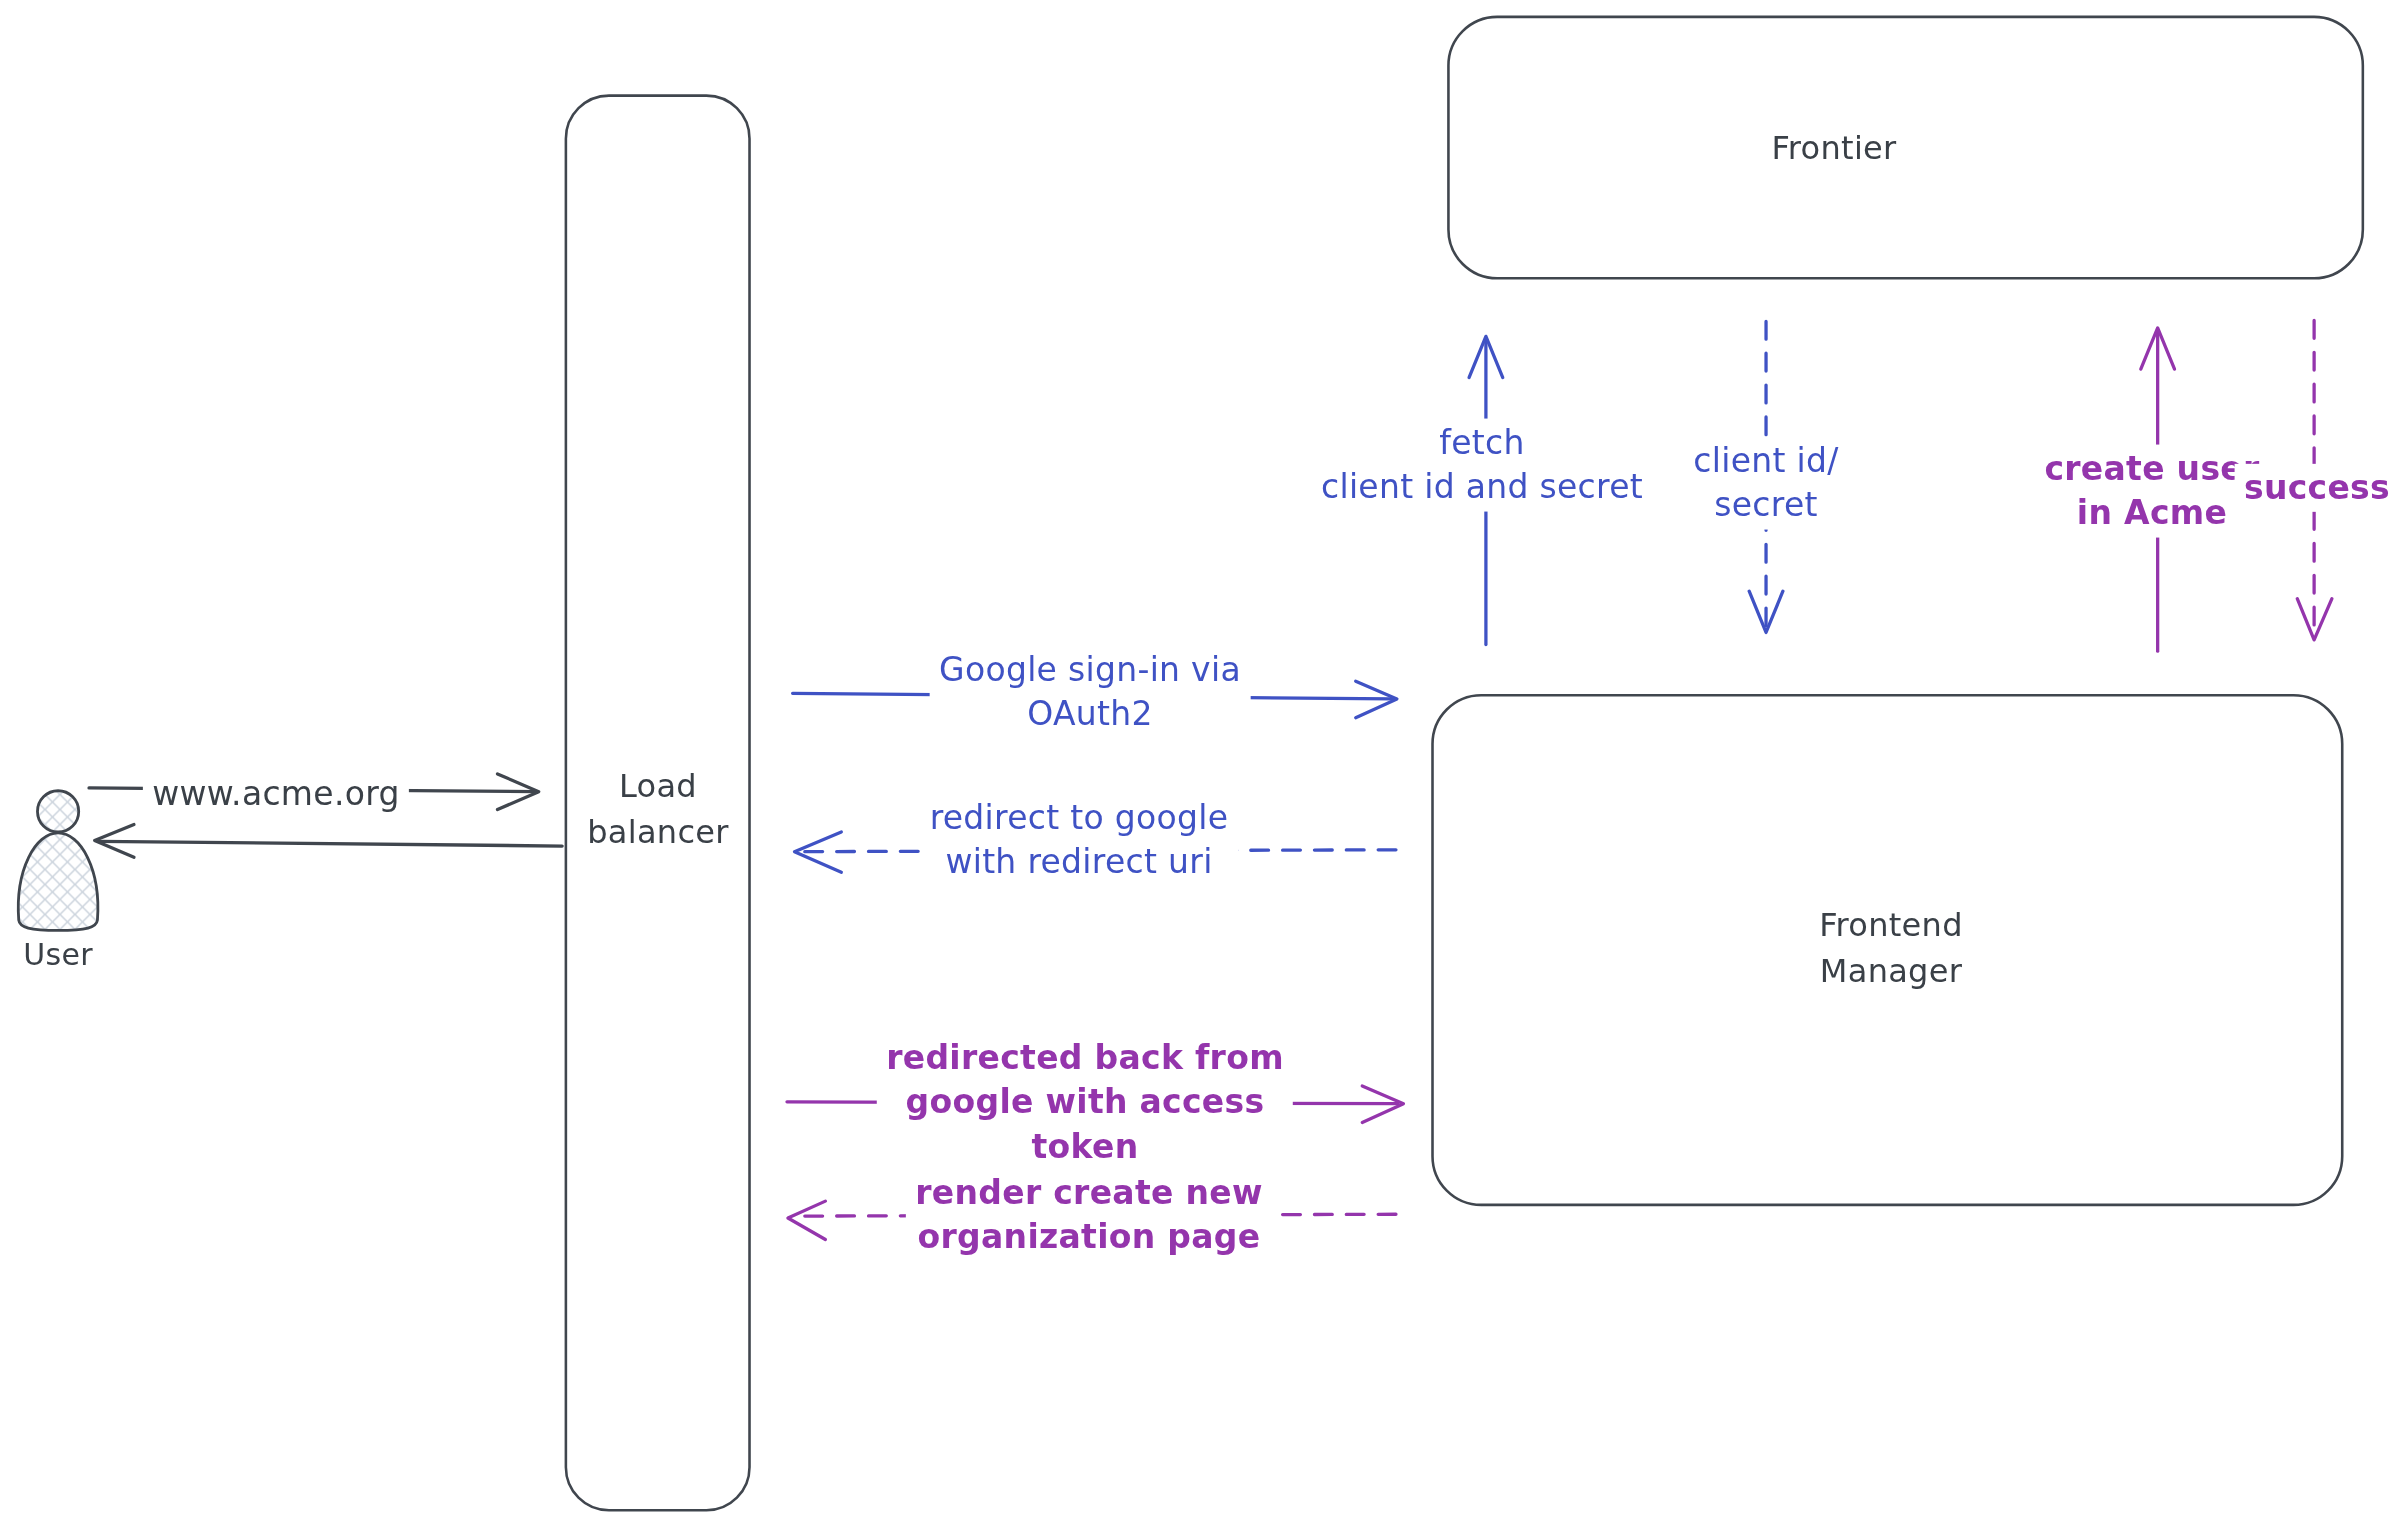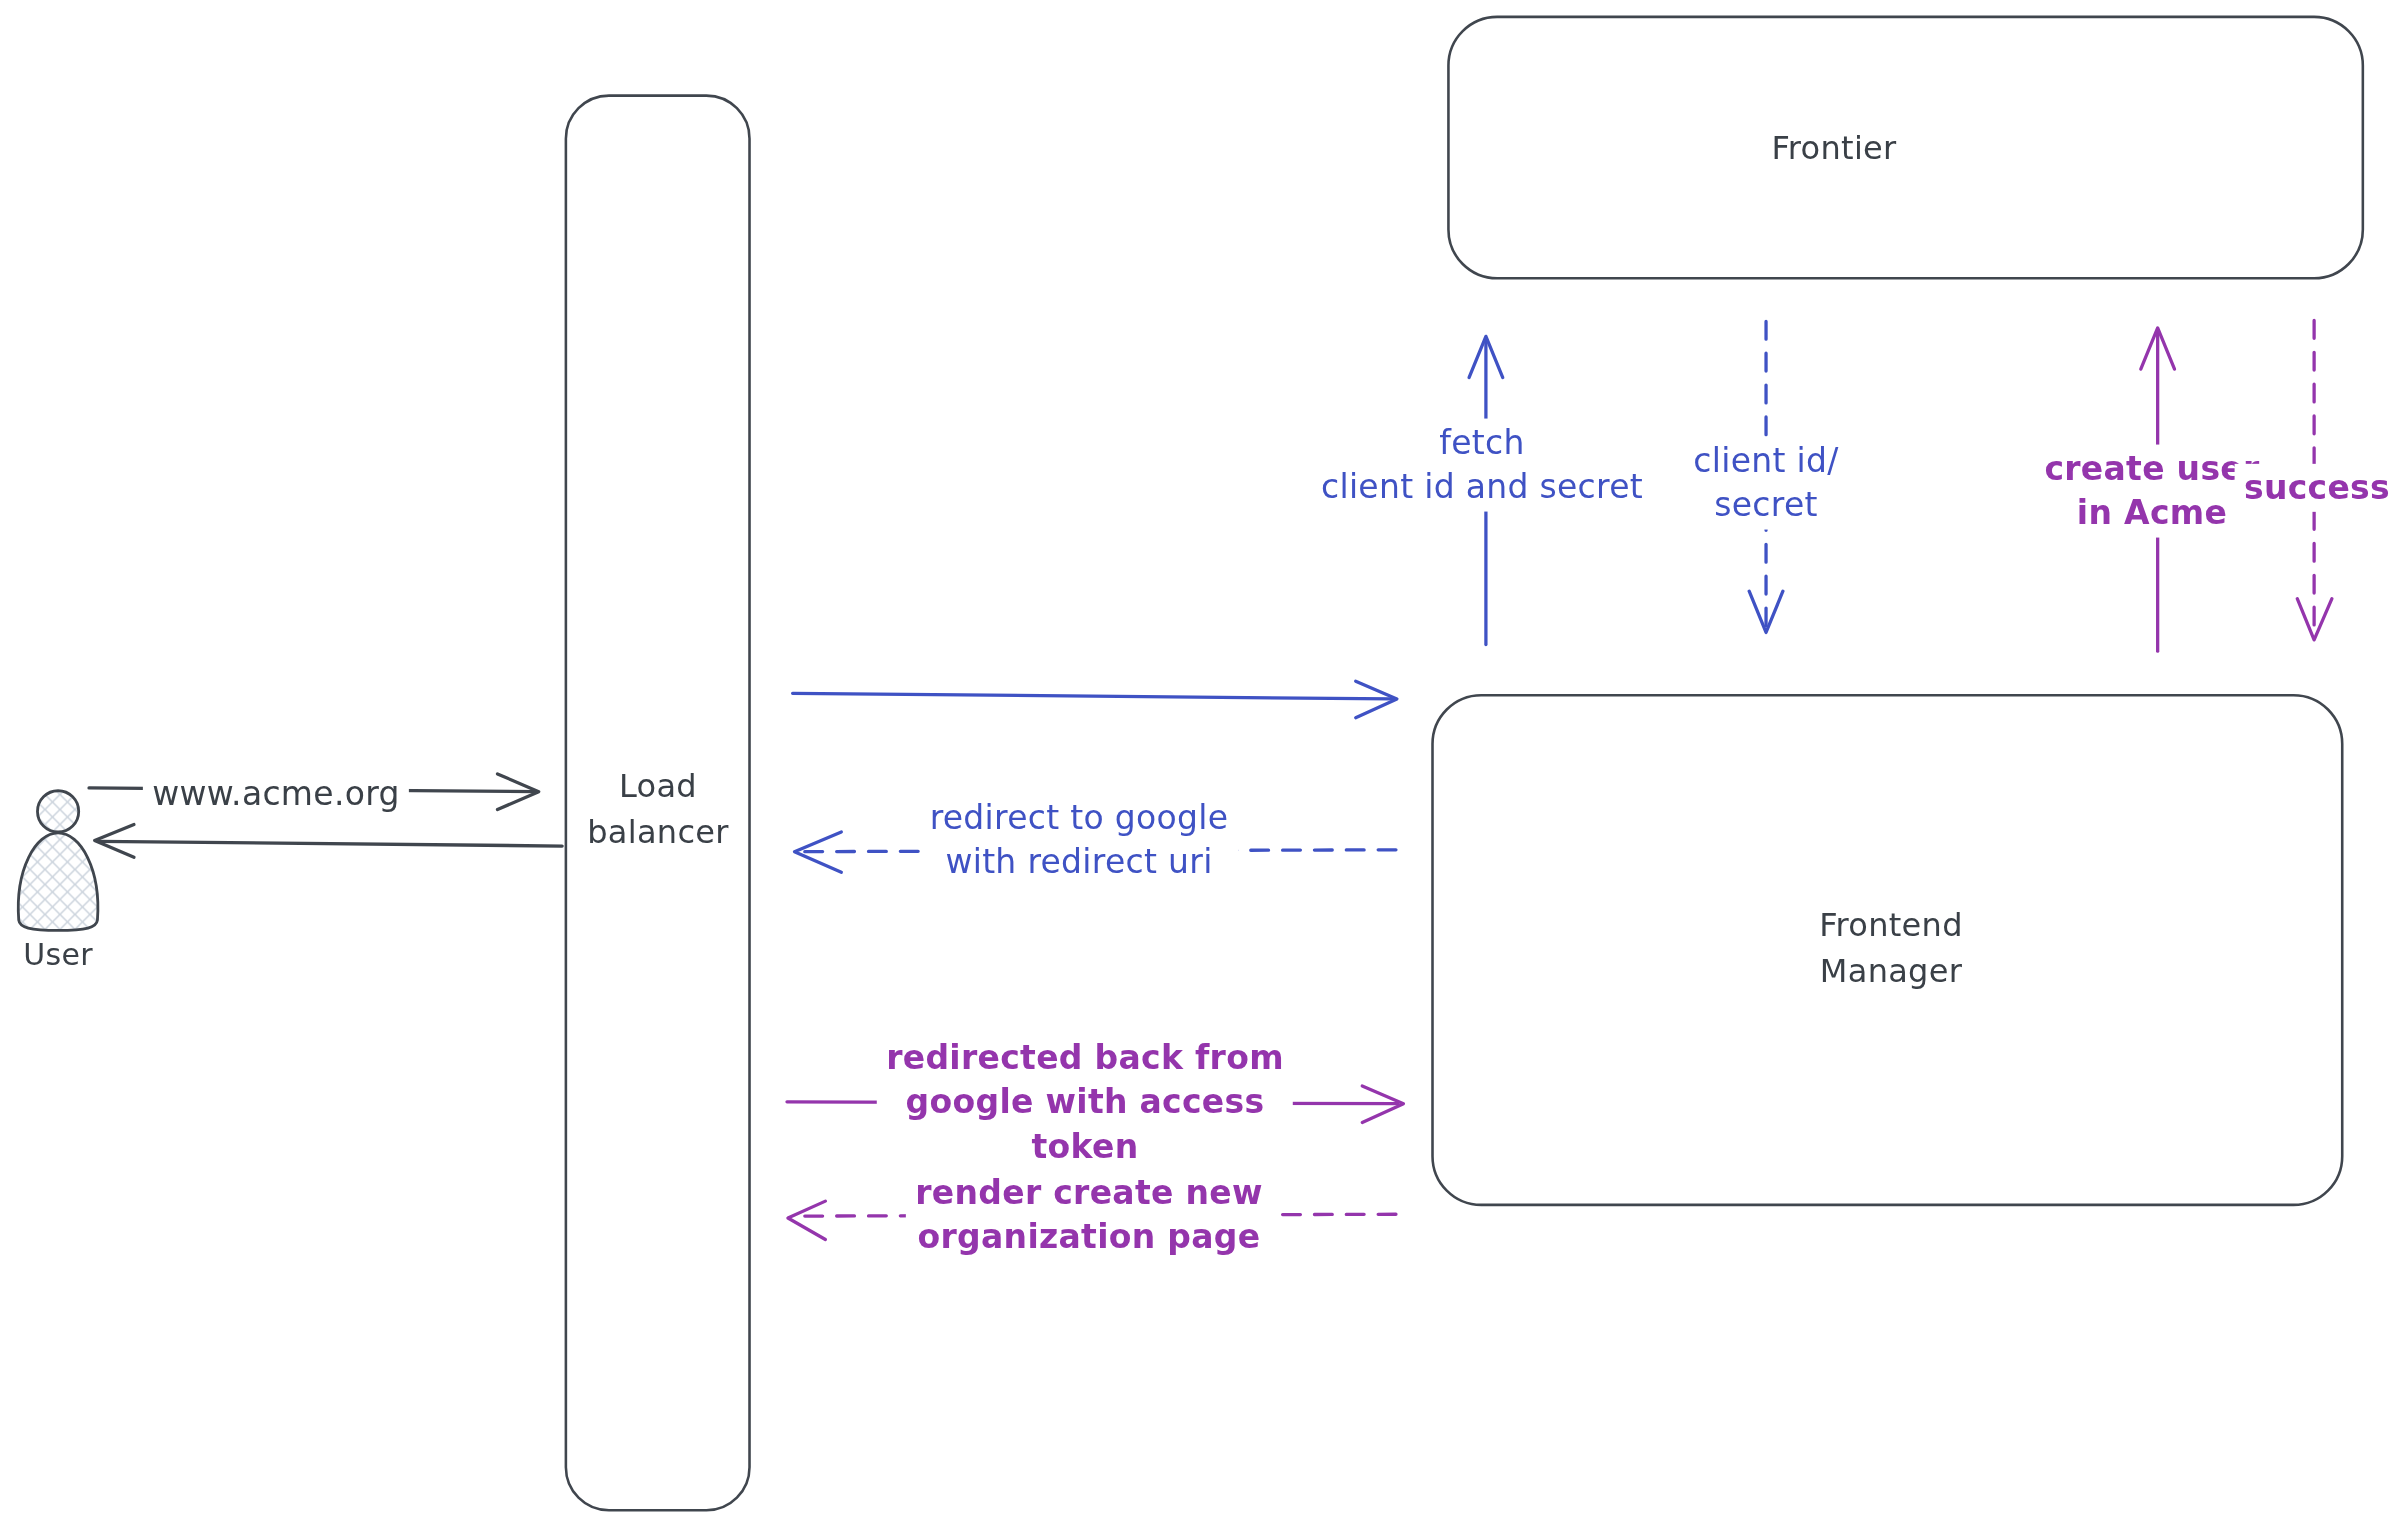--- a/index.html
+++ b/index.html
@@ -108,20 +108,22 @@
   </svg>
 
   <div class="lbl ink" style="left:58px;top:955px;font-size:30px;">User</div>
   <div class="lbl ink box-lbl" style="left:658px;top:809px;">Load
 balancer</div>
   <div class="lbl ink box-lbl" style="left:1834px;top:148px;">Frontier</div>
   <div class="lbl ink box-lbl" style="left:1891px;top:948px;">Frontend
 Manager</div>
 
   <div class="lbl ink bg" style="left:276px;top:794px;">www.acme.org</div>
+  <div class="lbl blue bg" style="left:1090px;top:692px;">Google sign-in via
+OAuth2</div>
   <div class="lbl blue bg" style="left:1079px;top:840px;">redirect to google
 with redirect uri</div>
   <div class="lbl blue bg" style="left:1482px;top:465px;">fetch
 client id and secret</div>
   <div class="lbl blue bg" style="left:1766px;top:483px;">client id/
 secret</div>
   <div class="lbl purple bg" style="left:2152px;top:491px;">create user
 in Acme</div>
   <div class="lbl purple bg" style="left:2317px;top:488px;">success</div>
   <div class="lbl purple bg" style="left:1089px;top:1215px;">render create new

